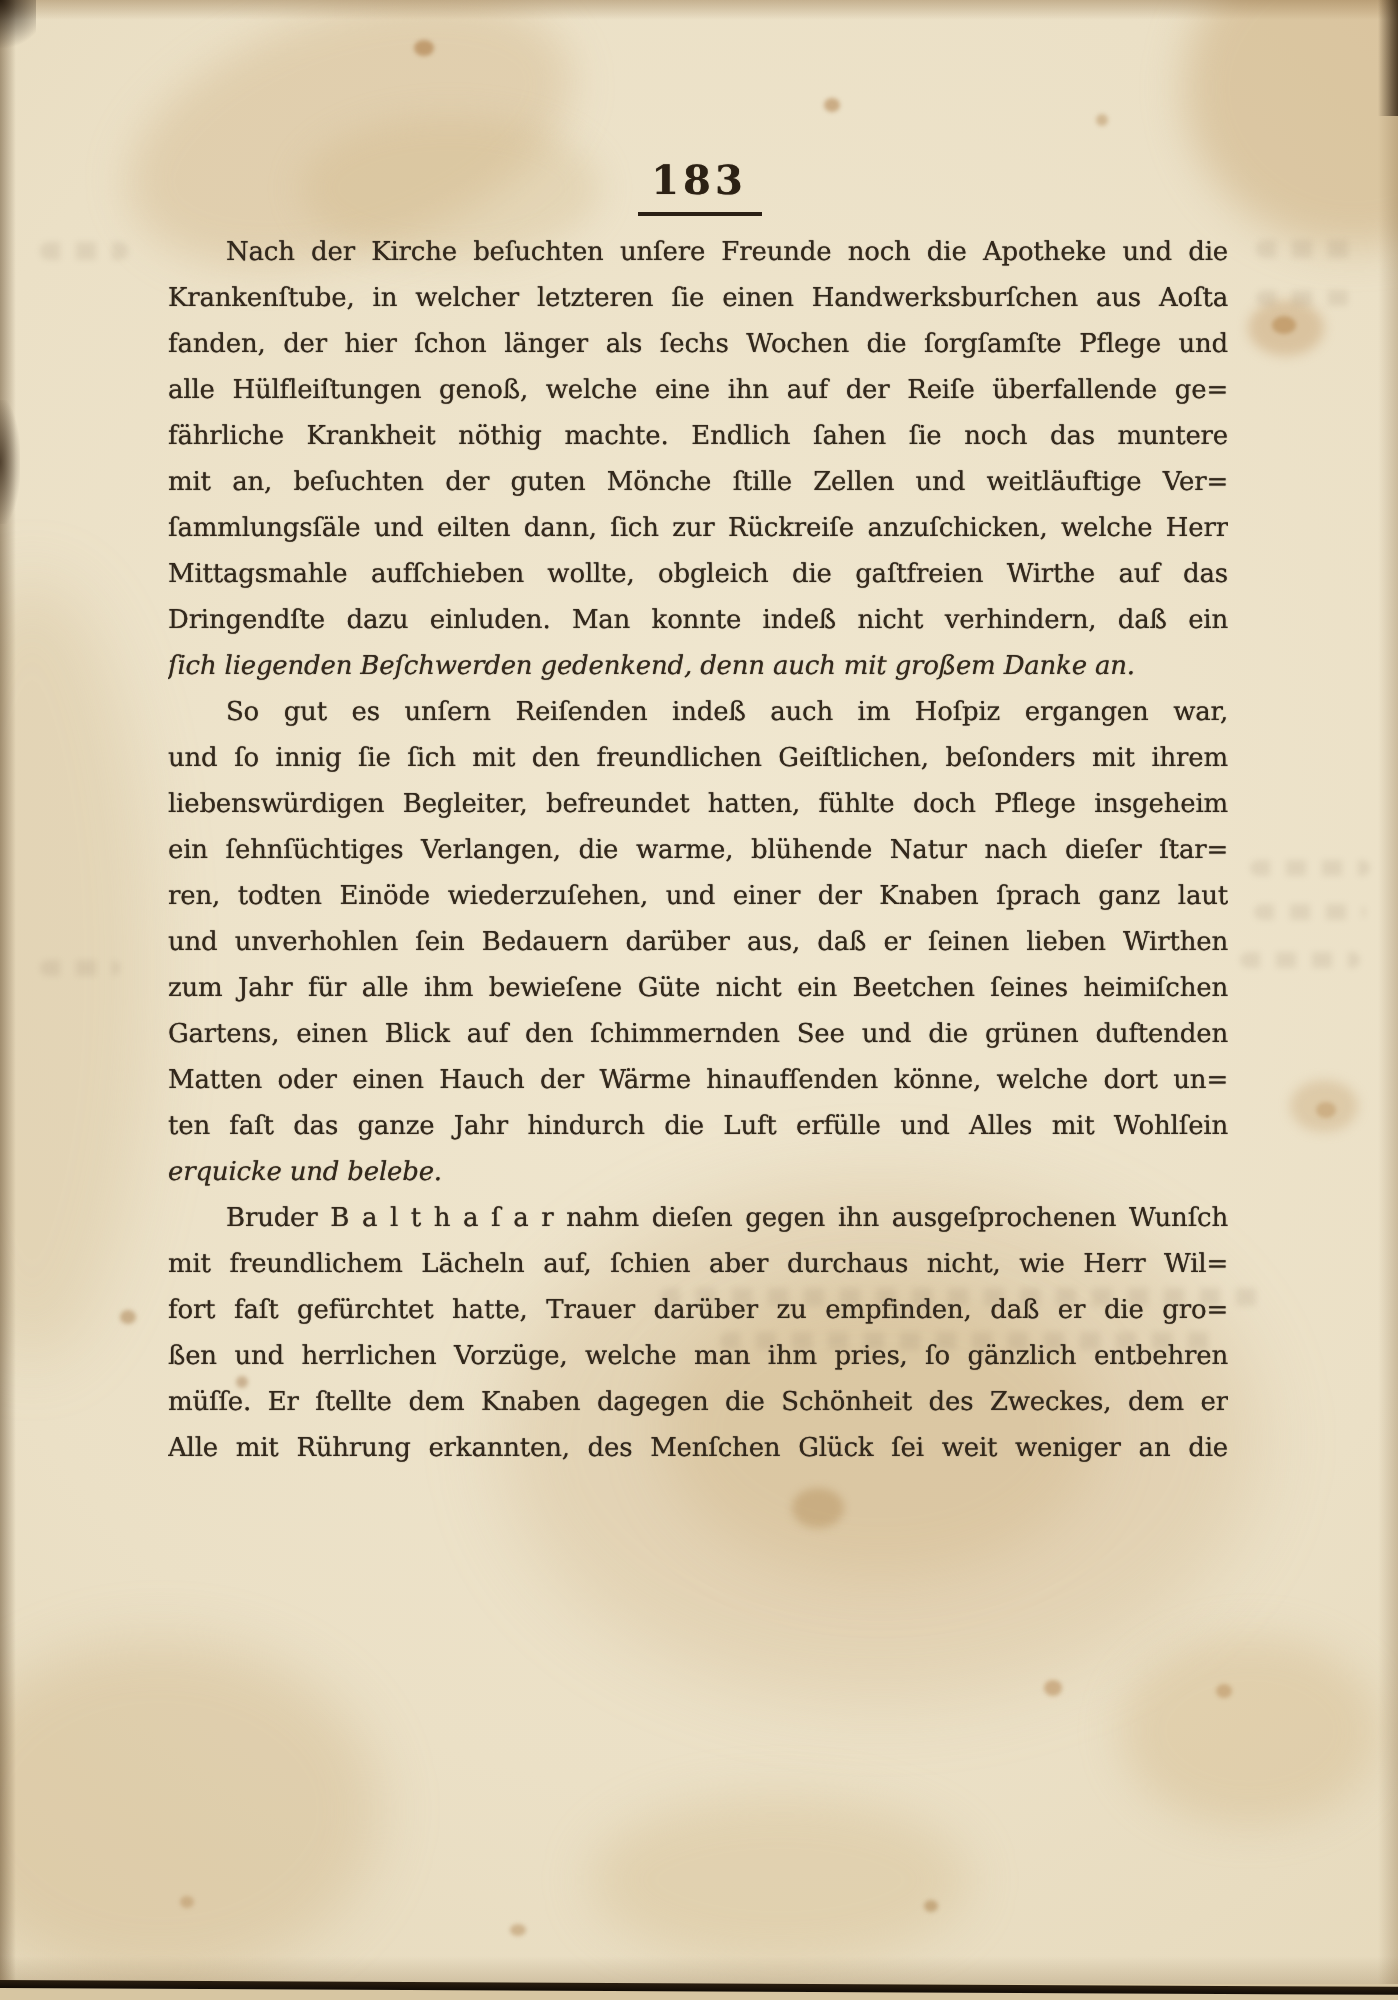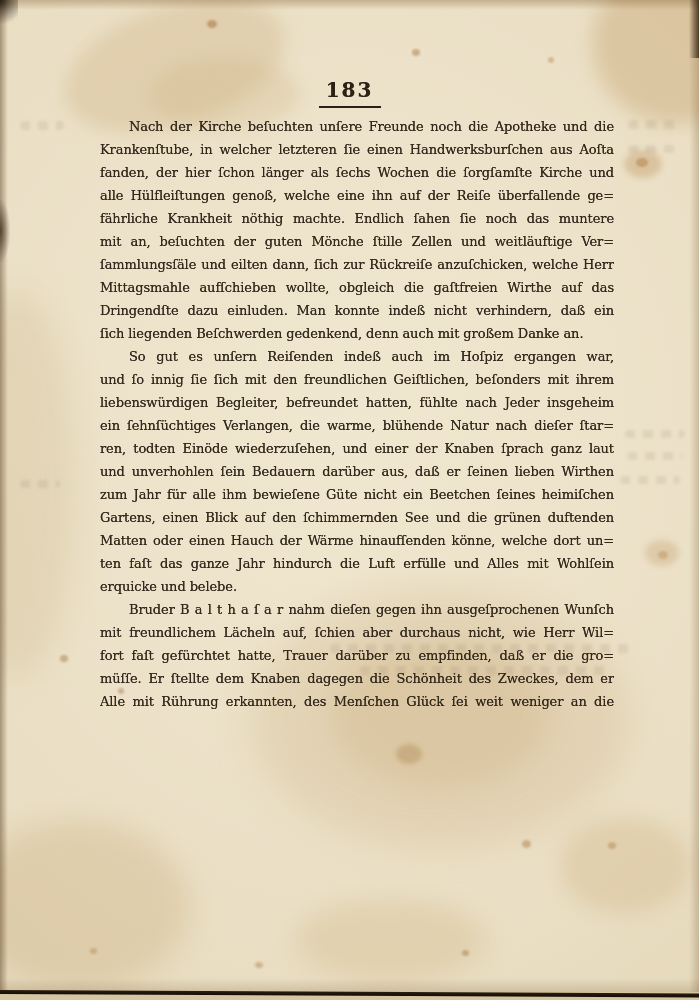--- a/index.html
+++ b/index.html
@@ -78,23 +78,23 @@
   .pagenum-wrap{position:absolute;top:78px;left:0;width:699px;text-align:center;}
   .pagenum{font-weight:bold;font-size:20px;letter-spacing:2px;color:#2c2114;
     text-shadow:0 0 .4px rgba(44,33,20,.7);}
   .pagenum-rule{width:62px;height:2px;background:#2b2015;margin:4px auto 0;}
   
   .textblock{
     position:absolute;left:84px;top:115px;width:530px;
     color:var(--ink,#32281c);font-size:13px;line-height:23px;letter-spacing:-0.1px;
     text-shadow:0 0 .5px rgba(50,40,28,.85);
   }
-  .tline{height:23px;overflow:hidden;text-align:justify;text-align-last:justify;margin-left:16px;}
+  .tline{height:23px;overflow:hidden;text-align:justify;text-align-last:justify;}
   .tline.pfirst{text-indent:29px;}
-  .tline.plast{text-align-last:left;}
+  .tline.plast{text-align-last:left;font-style:italic;}
 </style>
 </head>
 <body>
 
 <div class="page">
   <div class="paper"></div>
 
   <div class="stain st1"></div>
   <div class="stain st2"></div>
   <div class="stain st3"></div>
@@ -142,38 +142,39 @@
   <div class="bottom-line"></div>
 
   <div class="pagenum-wrap">
     <div class="pagenum">183</div>
     <div class="pagenum-rule"></div>
   </div>
 
   <div class="textblock">
       <div class="tline pfirst">Nach der Kirche beſuchten unſere Freunde noch die Apotheke und die</div>
       <div class="tline">Krankenſtube, in welcher letzteren ſie einen Handwerksburſchen aus Aoſta</div>
-      <div class="tline">fanden, der hier ſchon länger als ſechs Wochen die ſorgſamſte Kirche und</div>
+      <div class="tline">fanden, der hier ſchon länger als ſechs Wochen die ſorgſamſte Pflege und</div>
       <div class="tline">alle Hülfleiſtungen genoß, welche eine ihn auf der Reiſe überfallende ge=</div>
       <div class="tline">fährliche Krankheit nöthig machte. Endlich ſahen ſie noch das muntere</div>
       <div class="tline">mit an, beſuchten der guten Mönche ſtille Zellen und weitläuftige Ver=</div>
       <div class="tline">ſammlungsſäle und eilten dann, ſich zur Rückreiſe anzuſchicken, welche Herr</div>
       <div class="tline">Mittagsmahle aufſchieben wollte, obgleich die gaſtfreien Wirthe auf das</div>
       <div class="tline">Dringendſte dazu einluden. Man konnte indeß nicht verhindern, daß ein</div>
       <div class="tline plast">ſich liegenden Beſchwerden gedenkend, denn auch mit großem Danke an.</div>
       <div class="tline pfirst">So gut es unſern Reiſenden indeß auch im Hoſpiz ergangen war,</div>
       <div class="tline">und ſo innig ſie ſich mit den freundlichen Geiſtlichen, beſonders mit ihrem</div>
-      <div class="tline">liebenswürdigen Begleiter, befreundet hatten, fühlte nach Jeder insgeheim</div>
+      <div class="tline">liebenswürdigen Begleiter, befreundet hatten, fühlte doch Pflege insgeheim</div>
       <div class="tline">ein ſehnſüchtiges Verlangen, die warme, blühende Natur nach dieſer ſtar=</div>
       <div class="tline">ren, todten Einöde wiederzuſehen, und einer der Knaben ſprach ganz laut</div>
       <div class="tline">und unverhohlen ſein Bedauern darüber aus, daß er ſeinen lieben Wirthen</div>
       <div class="tline">zum Jahr für alle ihm bewieſene Güte nicht ein Beetchen ſeines heimiſchen</div>
       <div class="tline">Gartens, einen Blick auf den ſchimmernden See und die grünen duftenden</div>
       <div class="tline">Matten oder einen Hauch der Wärme hinaufſenden könne, welche dort un=</div>
       <div class="tline">ten faſt das ganze Jahr hindurch die Luft erfülle und Alles mit Wohlſein</div>
       <div class="tline plast">erquicke und belebe.</div>
       <div class="tline pfirst">Bruder B a l t h a ſ a r nahm dieſen gegen ihn ausgeſprochenen Wunſch</div>
       <div class="tline">mit freundlichem Lächeln auf, ſchien aber durchaus nicht, wie Herr Wil=</div>
       <div class="tline">fort faſt gefürchtet hatte, Trauer darüber zu empfinden, daß er die gro=</div>
+      <div class="tline">ßen und herrlichen Vorzüge, welche man ihm pries, ſo gänzlich entbehren</div>
       <div class="tline">müſſe. Er ſtellte dem Knaben dagegen die Schönheit des Zweckes, dem er</div>
       <div class="tline">Alle mit Rührung erkannten, des Menſchen Glück ſei weit weniger an die</div>
     </div>
 </div>
 
 </body></html>

